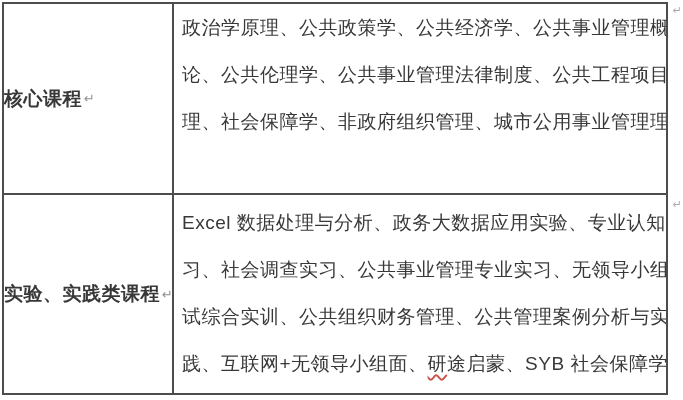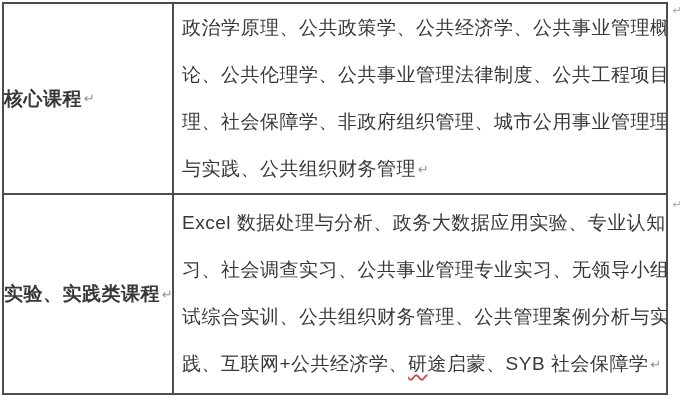--- a/index.html
+++ b/index.html
@@ -85,33 +85,32 @@
 
   <div class="row row1">
     <div class="label-cell">
       <span>核心课程</span>
         <span class="eol">↵</span>
     </div>
     <div class="content-cell">
       <div class="line">政治学原理、公共政策学、公共经济学、公共事业管理概</div>
       <div class="line">论、公共伦理学、公共事业管理法律制度、公共工程项目管</div>
       <div class="line">理、社会保障学、非政府组织管理、城市公用事业管理理论</div>
-      <div class="line"><span>与实践、公共组织财务管理</span><span class="misspell"></span><span></span><span class="eol">↵</span></div>
     </div>
   </div>
 
   <div class="row row2">
     <div class="label-cell">
       <span>实验、实践类课程</span>
         <span class="eol">↵</span>
     </div>
     <div class="content-cell">
       <div class="line">Excel 数据处理与分析、政务大数据应用实验、专业认知实</div>
       <div class="line">习、社会调查实习、公共事业管理专业实习、无领导小组面</div>
       <div class="line">试综合实训、公共组织财务管理、公共管理案例分析与实</div>
-      <div class="line"><span>践、互联网+公共经济学、</span><span class="misspell">研</span><span>途启蒙、SYB 社会保障学</span><span class="eol">↵</span></div>
+      <div class="line"><span>践、互联网+无领导小组面、</span><span class="misspell">研</span><span>途启蒙、SYB 社会保障学</span><span class="eol">↵</span></div>
     </div>
   </div>
 
 </div>
 
 <span class="outer-mark m1">↵</span>
 <span class="outer-mark m2">↵</span>
 
 </body></html>

